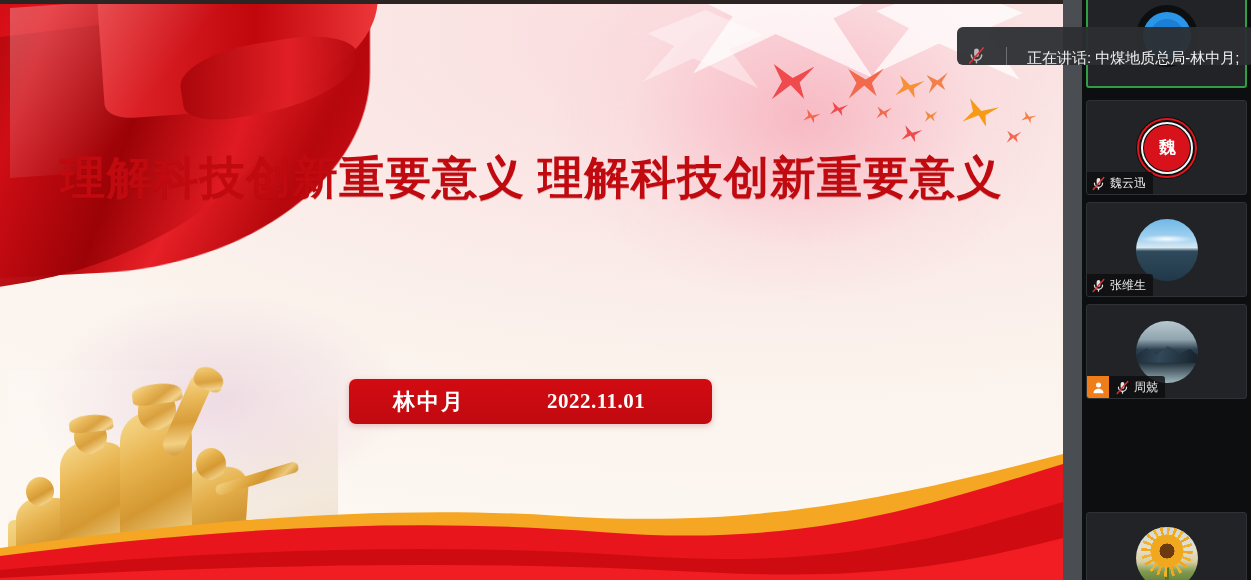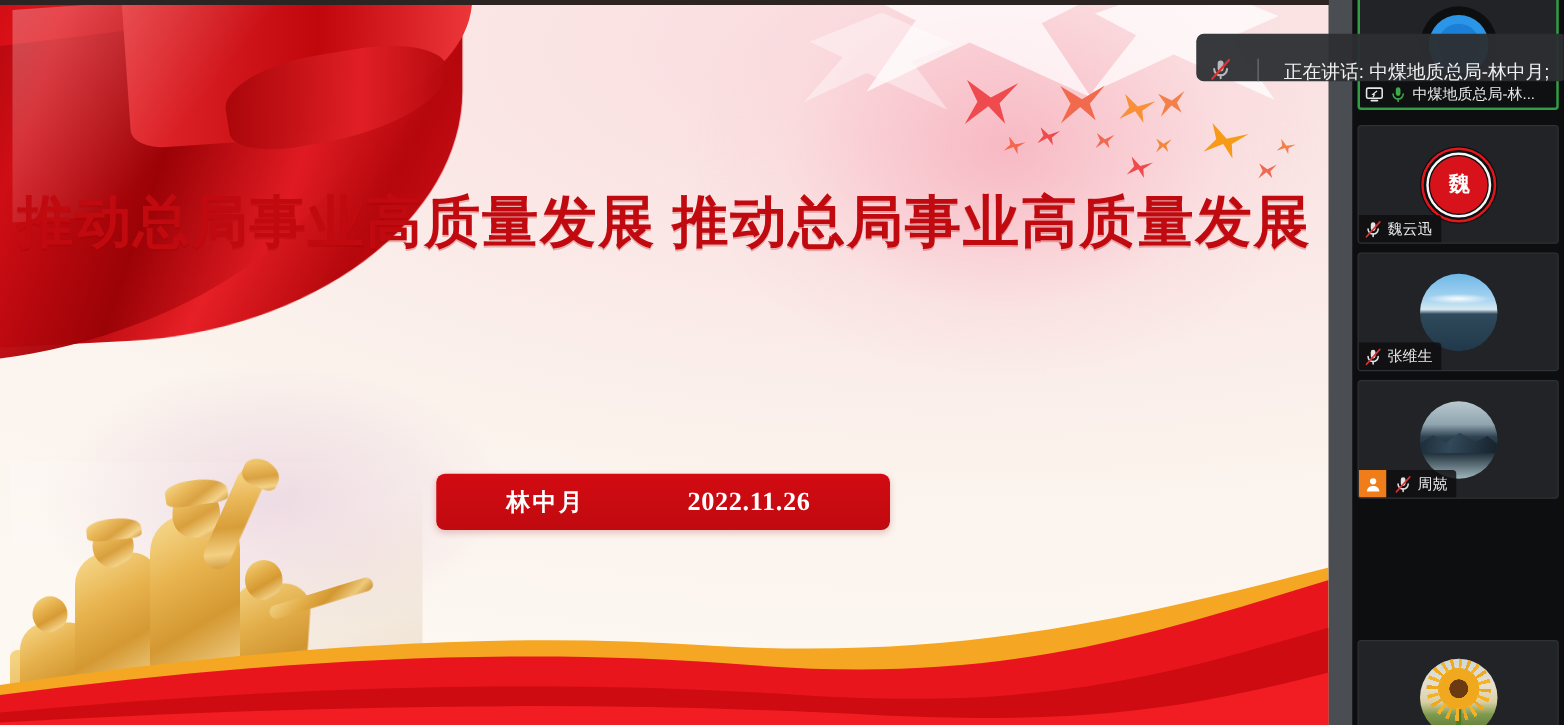--- a/index.html
+++ b/index.html
@@ -127,23 +127,23 @@
     width: 363px; height: 45px;
     background: linear-gradient(180deg,#d30a12 0%, #c00a10 100%);
     border-radius: 7px;
     display: flex; align-items: center;
     box-shadow: 0 2px 6px rgba(160,0,0,.22);
   }
   .badge .spk {
     color: #ffffff;
     font-family: "Liberation Serif","DejaVu Serif",serif;
     font-weight: 700;
-    font-size: 19px;
+    font-size: 22px;
     letter-spacing: 2px;
-    margin-left: 56px;
+    margin-left: 44px;
   }
   .badge .date {
     color: #ffffff;
     font-family: "Liberation Serif","DejaVu Serif",serif;
     font-weight: 700;
     font-size: 21px;
     letter-spacing: .5px;
     margin-left: 82px;
   }
 
@@ -358,26 +358,26 @@
         <i style="background:#ef4a4e;"></i>
       </div>
     <div class="bird" style="left:1006px;top:126px;width:16px;height:13px;transform:rotate(-6deg);">
         <i style="background:#f06a52;"></i>
       </div>
     <div class="bird" style="left:1022px;top:108px;width:14px;height:11px;transform:rotate(12deg);">
         <i style="background:#f2804a;"></i>
       </div>
 
     <div class="title-wrap">
-      <div class="title-main">推动总局事业高质量发展 推动总局事业高质量发展</div>
+      <div class="title-main">理解科技创新重要意义 理解科技创新重要意义</div>
     </div>
 
     <div class="badge">
       <span class="spk">林中月</span>
-      <span class="date">2022.11.26</span>
+      <span class="date">2022.11.01</span>
     </div>
 
     <div class="monument">
       <div class="mo base"></div>
       <div class="mo flagpole"></div>
       <div class="mo body-f"></div>
         <div class="mo head-f"></div>
       <div class="mo body-l"></div>
         <div class="mo head-l"></div>
         <div class="mo cap-l"></div>
@@ -401,33 +401,20 @@
       </svg>
     </div>
   </div>
 
   <div class="divider"></div>
 
   <div class="panel">
 
     <div class="tile t0 active" style="top:-8px;height:96px;">
       <div class="avatar av-blue"></div>
-      <div class="namebar">
-        <svg class="ico" viewBox="0 0 24 24">
-          <rect x="2" y="4" width="20" height="13" rx="2" fill="none" stroke="#e7e8ea" stroke-width="2"></rect>
-          <path d="M8 20h8" stroke="#e7e8ea" stroke-width="2" stroke-linecap="round"></path>
-          <path d="M15 8l-5 4 2 .4-1.5 2.6" stroke="#e7e8ea" stroke-width="1.6" fill="none" stroke-linecap="round"></path>
-        </svg>
-        <svg class="ico" viewBox="0 0 24 24">
-          <rect x="9" y="3" width="6" height="11" rx="3" fill="#3ea94a"></rect>
-          <path d="M5.5 11.5a6.5 6.5 0 0 0 13 0" stroke="#3ea94a" stroke-width="2" fill="none" stroke-linecap="round"></path>
-          <path d="M12 18v3" stroke="#3ea94a" stroke-width="2" stroke-linecap="round"></path>
-        </svg>
-        <span class="nm">中煤地质总局-林...</span>
-      </div>
     </div>
 
     <div class="tile" style="top:100px;">
       <div class="avatar av-seal">
         <div class="ring1"></div>
           <div class="ring2"></div>
           <div class="disc"></div>
         <div class="glyph">魏</div>
       </div>
       <div class="namebar">

